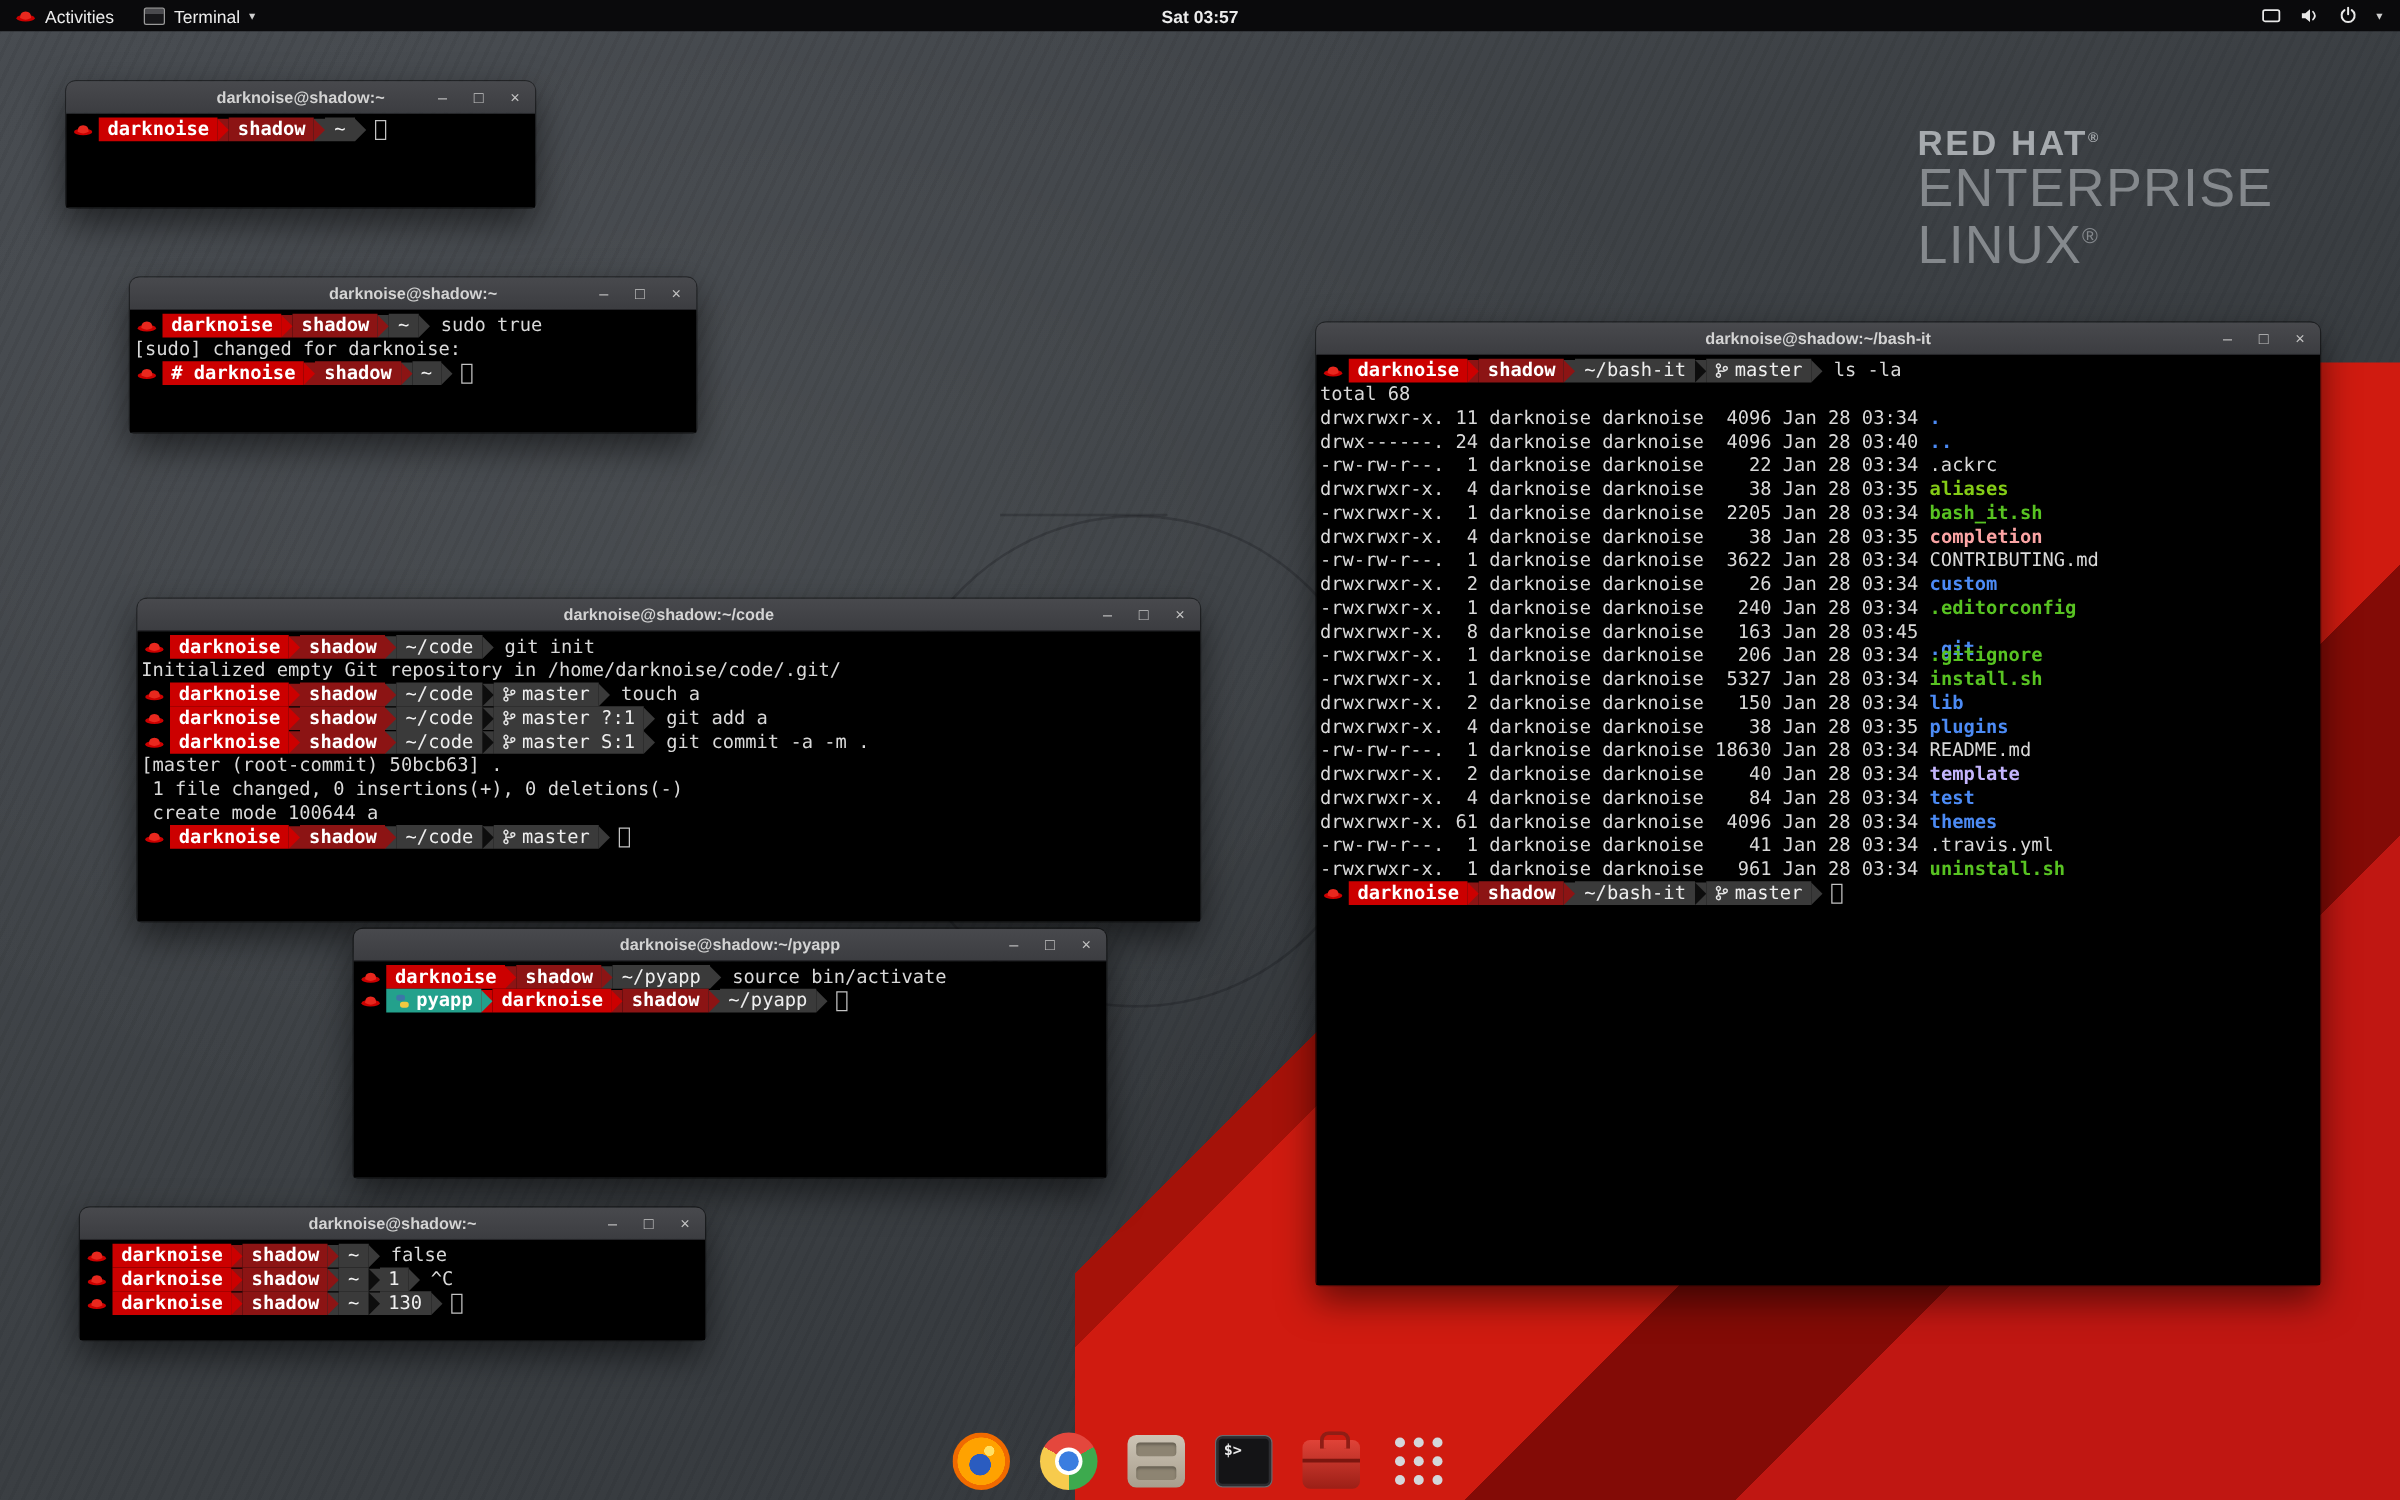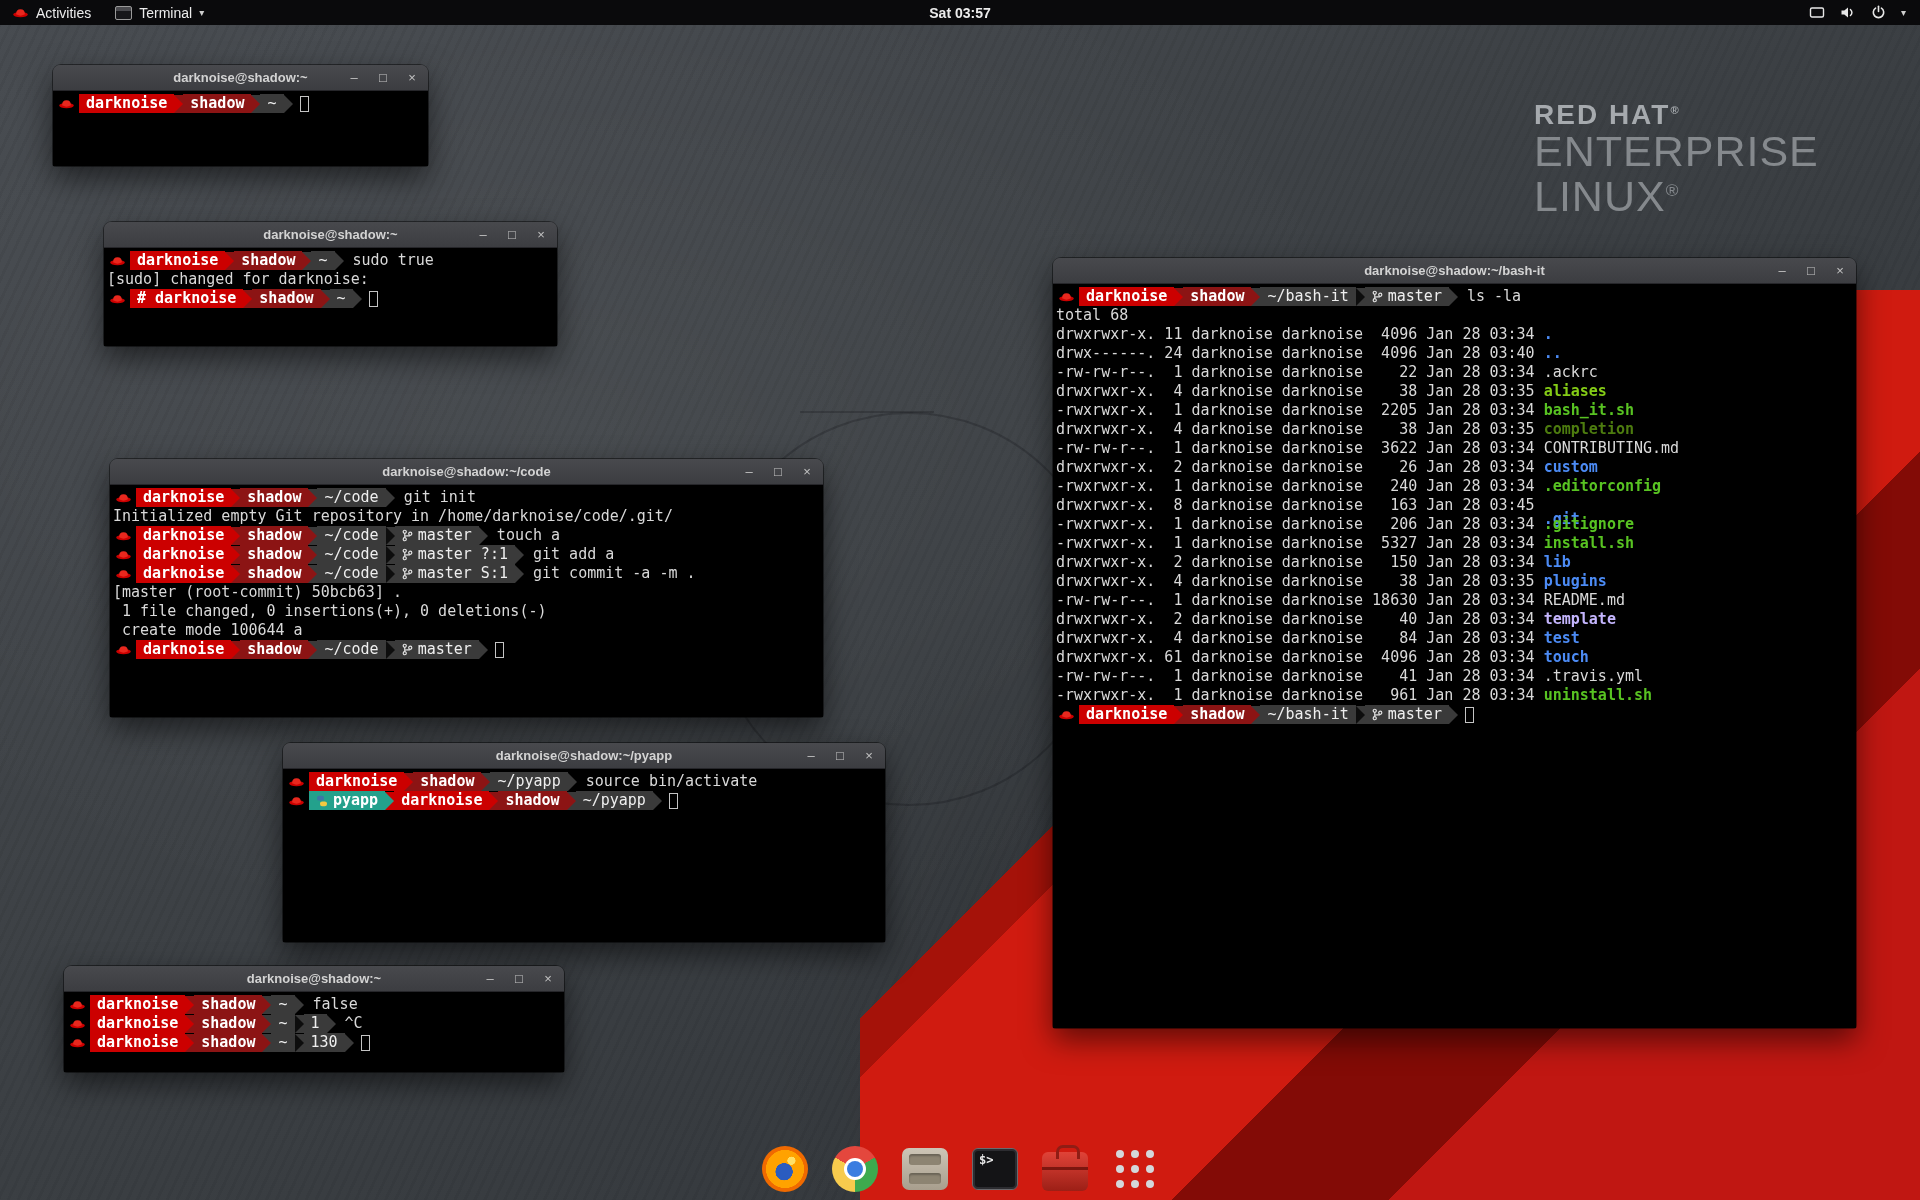--- a/index.html
+++ b/index.html
@@ -45,21 +45,21 @@
   .pl-user .seg-text,.pl-host .seg-text,.pl-venv .seg-text{font-weight:bold;color:#fff}
   .pl-arrow{width:0;height:0;border-top:9.5px solid transparent;border-bottom:9.5px solid transparent;border-left:9px solid #000}
   .hat-wrap{display:inline-flex;align-items:center;padding:0 4px 0 2px;height:19px}
   .hat-svg{width:17px;height:11px}
   .t-cursor{display:inline-block;width:9px;height:16px;border:1px solid #c4c4c4;margin-left:7px}
   .t-file{font-weight:bold}
 
   
   .pos-0{left:53px;top:65px;width:375px;height:101px}
   .pos-1{left:104px;top:222px;width:453px;height:124px}
-  .pos-2{left:110px;top:459px;width:713px;height:258px}
+  .pos-2{left:110px;top:479px;width:850px;height:258px}
   .pos-3{left:283px;top:743px;width:602px;height:199px}
   .pos-4{left:64px;top:966px;width:500px;height:106px}
   .pos-5{left:1053px;top:258px;width:803px;height:770px}
 
   
   .dock{position:absolute;bottom:6px;left:50%;transform:translateX(-50%);display:flex;align-items:center;gap:20px;z-index:20}
   .dock-item{width:50px;height:50px;display:flex;align-items:center;justify-content:center}
   .ic-firefox{width:46px;height:46px;border-radius:50%;background:
      radial-gradient(circle at 64% 32%, #ffe066 0 9%, rgba(0,0,0,0) 10%),
      radial-gradient(circle at 48% 56%, #2a5cc0 0 24%, rgba(0,0,0,0) 25%),
@@ -298,33 +298,33 @@
               <circle cx="9" cy="5" r="1.7"></circle>
               <path d="M3 4.7 V9.3 M3 8.4 C3 6.4 9 8.4 9 6.7"></path>
             </g>
           </svg><span class="seg-text">master</span></span><span class="pl-arrow" style="border-left-color: rgb(58, 58, 58);"></span><span class="t-plain"> ls -la</span></div>
       <div class="term-line"><span class="t-plain">total 68</span></div>
       <div class="term-line"><span class="t-plain">drwxrwxr-x. 11 darknoise darknoise  4096 Jan 28 03:34 </span><span class="t-file" style="color: rgb(76, 139, 245);">.</span></div>
       <div class="term-line"><span class="t-plain">drwx------. 24 darknoise darknoise  4096 Jan 28 03:40 </span><span class="t-file" style="color: rgb(76, 139, 245);">..</span></div>
       <div class="term-line"><span class="t-plain">-rw-rw-r--.  1 darknoise darknoise    22 Jan 28 03:34 .ackrc</span></div>
       <div class="term-line"><span class="t-plain">drwxrwxr-x.  4 darknoise darknoise    38 Jan 28 03:35 </span><span class="t-file" style="color: #84cc16;">aliases</span></div>
       <div class="term-line"><span class="t-plain">-rwxrwxr-x.  1 darknoise darknoise  2205 Jan 28 03:34 </span><span class="t-file" style="color: rgb(88, 195, 34);">bash_it.sh</span></div>
-      <div class="term-line"><span class="t-plain">drwxrwxr-x.  4 darknoise darknoise    38 Jan 28 03:35 </span><span class="t-file" style="color: #4d7c0f;">completion</span></div>
+      <div class="term-line"><span class="t-plain">drwxrwxr-x.  4 darknoise darknoise    38 Jan 28 03:35 </span><span class="t-file" style="color: #fca5a5;">completion</span></div>
       <div class="term-line"><span class="t-plain">-rw-rw-r--.  1 darknoise darknoise  3622 Jan 28 03:34 CONTRIBUTING.md</span></div>
       <div class="term-line"><span class="t-plain">drwxrwxr-x.  2 darknoise darknoise    26 Jan 28 03:34 </span><span class="t-file" style="color: rgb(76, 139, 245);">custom</span></div>
       <div class="term-line"><span class="t-plain">-rwxrwxr-x.  1 darknoise darknoise   240 Jan 28 03:34 </span><span class="t-file" style="color: rgb(88, 195, 34);">.editorconfig</span></div>
       <div class="term-line"><span class="t-plain">drwxrwxr-x.  8 darknoise darknoise   163 Jan 28 03:45 </span><span class="t-file" style="color: rgb(76, 139, 245); margin-top: 28px;">.git</span></div>
       <div class="term-line"><span class="t-plain">-rwxrwxr-x.  1 darknoise darknoise   206 Jan 28 03:34 </span><span class="t-file" style="color: rgb(88, 195, 34);">.gitignore</span></div>
       <div class="term-line"><span class="t-plain">-rwxrwxr-x.  1 darknoise darknoise  5327 Jan 28 03:34 </span><span class="t-file" style="color: rgb(88, 195, 34);">install.sh</span></div>
       <div class="term-line"><span class="t-plain">drwxrwxr-x.  2 darknoise darknoise   150 Jan 28 03:34 </span><span class="t-file" style="color: rgb(76, 139, 245);">lib</span></div>
       <div class="term-line"><span class="t-plain">drwxrwxr-x.  4 darknoise darknoise    38 Jan 28 03:35 </span><span class="t-file" style="color: rgb(76, 139, 245);">plugins</span></div>
       <div class="term-line"><span class="t-plain">-rw-rw-r--.  1 darknoise darknoise 18630 Jan 28 03:34 README.md</span></div>
       <div class="term-line"><span class="t-plain">drwxrwxr-x.  2 darknoise darknoise    40 Jan 28 03:34 </span><span class="t-file" style="color: #c4b5fd;">template</span></div>
       <div class="term-line"><span class="t-plain">drwxrwxr-x.  4 darknoise darknoise    84 Jan 28 03:34 </span><span class="t-file" style="color: rgb(76, 139, 245);">test</span></div>
-      <div class="term-line"><span class="t-plain">drwxrwxr-x. 61 darknoise darknoise  4096 Jan 28 03:34 </span><span class="t-file" style="color: rgb(76, 139, 245);">touch</span></div>
+      <div class="term-line"><span class="t-plain">drwxrwxr-x. 61 darknoise darknoise  4096 Jan 28 03:34 </span><span class="t-file" style="color: rgb(76, 139, 245);">themes</span></div>
       <div class="term-line"><span class="t-plain">-rw-rw-r--.  1 darknoise darknoise    41 Jan 28 03:34 .travis.yml</span></div>
       <div class="term-line"><span class="t-plain">-rwxrwxr-x.  1 darknoise darknoise   961 Jan 28 03:34 </span><span class="t-file" style="color: rgb(88, 195, 34); text-align: center;">uninstall.sh</span></div>
       <div class="term-line"><span class="hat-wrap"><svg viewBox="0 0 20 12" width="17" height="11">
             <ellipse cx="10" cy="8.4" rx="8.6" ry="3.1" fill="#cc0000"></ellipse>
             <path d="M4.8 8.2 Q4.8 2.2 10 2.2 Q15.2 2.2 15.2 8.2 Q12 9.8 10 9.8 Q8 9.8 4.8 8.2 Z" fill="#e8281e"></path>
           </svg></span><span class="pl-seg pl-user" style="background: rgb(204, 0, 0);"><span class="seg-text">darknoise</span></span><span class="pl-arrow" style="border-left-color: rgb(204, 0, 0); background: rgb(140, 20, 20);"></span><span class="pl-seg pl-host" style="background: rgb(140, 20, 20);"><span class="seg-text">shadow</span></span><span class="pl-arrow" style="border-left-color: rgb(140, 20, 20); background: rgb(58, 58, 58);"></span><span class="pl-seg pl-path" style="background: rgb(58, 58, 58);"><span class="seg-text">~/bash-it</span></span><span class="pl-arrow" style="border-left-color: rgb(13, 13, 13); background: rgb(58, 58, 58);"></span><span class="pl-seg pl-git" style="background: rgb(58, 58, 58);"><svg viewBox="0 0 12 14" width="11" height="13">
             <g stroke="#e3e3e3" stroke-width="1.3" fill="none">
               <circle cx="3" cy="3" r="1.7"></circle>
               <circle cx="3" cy="11" r="1.7"></circle>
               <circle cx="9" cy="5" r="1.7"></circle>

